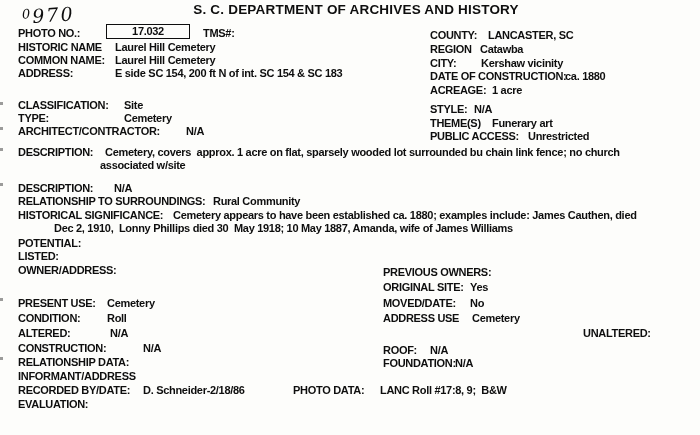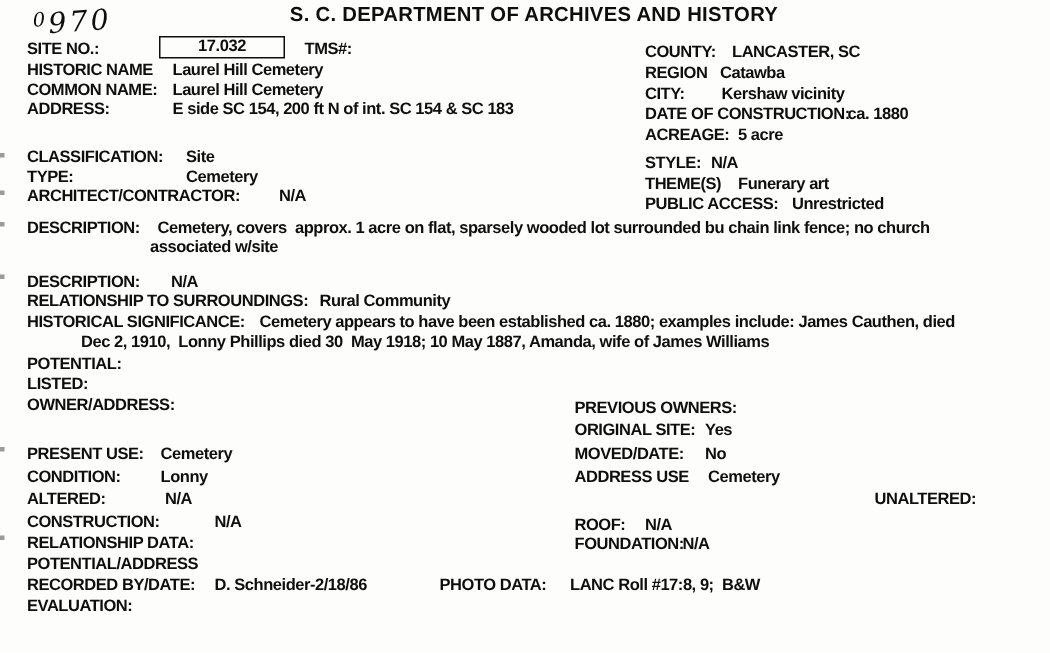--- a/index.html
+++ b/index.html
@@ -30,21 +30,21 @@
   .mark { position:absolute; left:0; width:3px; height:3px; background:#4a4a4a; opacity:.55; }
 </style>
 </head>
 <body>
 
 <div class="page">
 
   <div class="hand">0970</div>
   <div class="t title">S. C. DEPARTMENT OF ARCHIVES AND HISTORY</div>
 
-  <span class="t" style="left:18px;top:27px">SITE NO.:</span>
+  <span class="t" style="left:18px;top:27px">PHOTO NO.:</span>
   <span class="t box" style="left:106px;top:24px;width:82px">17.032</span>
   <span class="t" style="left:203px;top:27px">TMS#:</span>
   <span class="t" style="left:430px;top:29px">COUNTY:</span>
   <span class="t" style="left:488px;top:29px">LANCASTER, SC</span>
 
   <span class="t" style="left:18px;top:41px">HISTORIC NAME</span>
   <span class="t" style="left:115px;top:41px">Laurel Hill Cemetery</span>
   <span class="t" style="left:430px;top:43px">REGION</span>
   <span class="t" style="left:480px;top:43px">Catawba</span>
 
@@ -52,21 +52,21 @@
   <span class="t" style="left:115px;top:54px">Laurel Hill Cemetery</span>
   <span class="t" style="left:430px;top:57px">CITY:</span>
   <span class="t" style="left:481px;top:57px">Kershaw vicinity</span>
 
   <span class="t" style="left:18px;top:67px">ADDRESS:</span>
   <span class="t" style="left:115px;top:67px">E side SC 154, 200 ft N of int. SC 154 &amp; SC 183</span>
   <span class="t" style="left:430px;top:70px">DATE OF CONSTRUCTION:</span>
   <span class="t" style="left:565px;top:70px">ca. 1880</span>
 
   <span class="t" style="left:430px;top:84px">ACREAGE:</span>
-  <span class="t" style="left:492px;top:84px">5 acre</span>
+  <span class="t" style="left:492px;top:84px">1 acre</span>
 
   <span class="t" style="left:18px;top:99px">CLASSIFICATION:</span>
   <span class="t" style="left:124px;top:99px">Site</span>
   <span class="t" style="left:430px;top:103px">STYLE:</span>
   <span class="t" style="left:474px;top:103px">N/A</span>
 
   <span class="t" style="left:18px;top:112px">TYPE:</span>
   <span class="t" style="left:124px;top:112px">Cemetery</span>
   <span class="t" style="left:430px;top:117px">THEME(S)</span>
   <span class="t" style="left:492px;top:117px">Funerary art</span>
@@ -97,38 +97,38 @@
 
   <span class="t" style="left:383px;top:281px">ORIGINAL SITE:</span>
   <span class="t" style="left:470px;top:281px">Yes</span>
 
   <span class="t" style="left:18px;top:297px">PRESENT USE:</span>
   <span class="t" style="left:107px;top:297px">Cemetery</span>
   <span class="t" style="left:383px;top:297px">MOVED/DATE:</span>
   <span class="t" style="left:470px;top:297px">No</span>
 
   <span class="t" style="left:18px;top:312px">CONDITION:</span>
-  <span class="t" style="left:107px;top:312px">Lonny</span>
+  <span class="t" style="left:107px;top:312px">Roll</span>
   <span class="t" style="left:383px;top:312px">ADDRESS USE</span>
   <span class="t" style="left:472px;top:312px">Cemetery</span>
 
   <span class="t" style="left:18px;top:327px">ALTERED:</span>
   <span class="t" style="left:110px;top:327px">N/A</span>
   <span class="t" style="left:583px;top:327px">UNALTERED:</span>
 
   <span class="t" style="left:18px;top:342px">CONSTRUCTION:</span>
   <span class="t" style="left:143px;top:342px">N/A</span>
   <span class="t" style="left:383px;top:344px">ROOF:</span>
   <span class="t" style="left:430px;top:344px">N/A</span>
 
   <span class="t" style="left:18px;top:356px">RELATIONSHIP DATA:</span>
   <span class="t" style="left:383px;top:357px">FOUNDATION:</span>
   <span class="t" style="left:455px;top:357px">N/A</span>
 
-  <span class="t" style="left:18px;top:370px">POTENTIAL/ADDRESS</span>
+  <span class="t" style="left:18px;top:370px">INFORMANT/ADDRESS</span>
 
   <span class="t" style="left:18px;top:384px">RECORDED BY/DATE:</span>
   <span class="t" style="left:143px;top:384px">D. Schneider-2/18/86</span>
   <span class="t" style="left:293px;top:384px">PHOTO DATA:</span>
   <span class="t" style="left:380px;top:384px">LANC Roll #17:8, 9;  B&amp;W</span>
 
   <span class="t" style="left:18px;top:398px">EVALUATION:</span>
 
   <span class="mark" style="top:102px"></span>
   <span class="mark" style="top:127px"></span>

